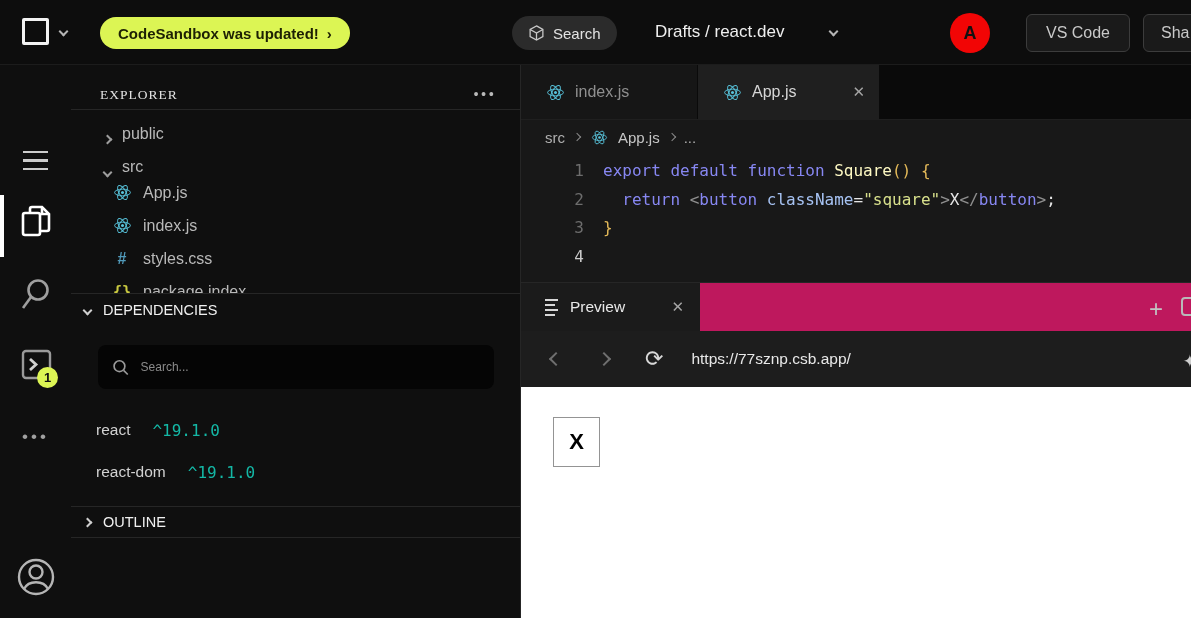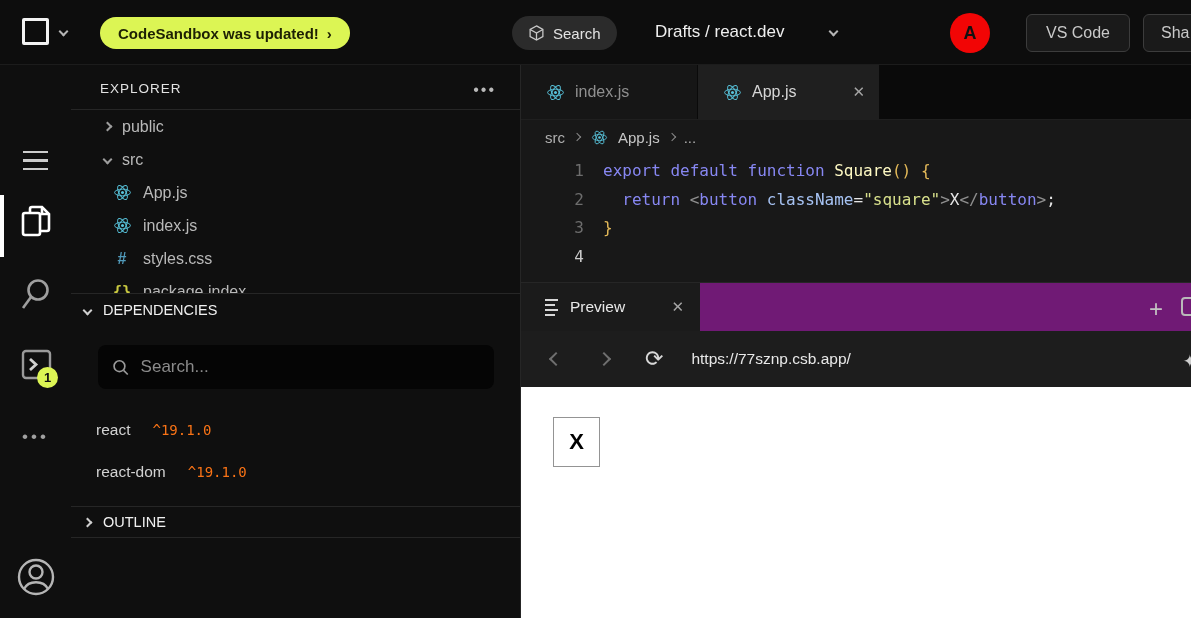--- a/index.html
+++ b/index.html
@@ -37,43 +37,43 @@
   .ab-item { position:absolute; left:0; width:71px; display:flex; align-items:center; justify-content:center; }
   .ab-indicator { position:absolute; left:0; top:130px; width:4px; height:62px; background:#ffffff; }
   .hamburger { display:flex; flex-direction:column; gap:6px; }
   .hamburger i { display:block; width:25px; height:2.4px; background:#cccccc; }
   .badge { position:absolute; left:37px; top:302px; width:21px; height:21px; border-radius:50%;
            display:flex; align-items:center; justify-content:center; font-size:13px; font-weight:700; color:#111; }
   .dots { color:#a0a0a0; font-size:17px; letter-spacing:3px; }
 
   
   .sidebar { flex:0 0 450px; background:#0f0f0f; border-right:1px solid #262626; display:flex; flex-direction:column; overflow:hidden; }
-  .ex-head { height:44px; padding:16px 24px 0 29px; display:flex; justify-content:space-between; align-items:flex-start;
-             color:#e2e2e2; font-size:13.5px; letter-spacing:1px; }
+  .ex-head { height:44px; padding:16px 24px 0 29px; display:flex; justify-content:space-between; align-items:center;
+             color:#e2e2e2; font-size:13.5px; letter-spacing:1px;font-family:Liberation Serif, serif; }
   .ex-dots { color:#b9b9b9; font-size:16px; letter-spacing:2px; }
   .sec-row { height:32px; display:flex; align-items:center; gap:12px; padding-left:13px; color:#f0f0f0; font-size:14.5px; font-weight:500; }
   .sec-row .chev { border-color:#cfcfcf; }
   .divider { height:1px; background:#262626; flex:0 0 1px; }
   .tree { height:183px; overflow:hidden; }
   .trow { height:33px; display:flex; align-items:center; gap:11px; color:#b9b9b9; font-size:16px; }
-  .trow.ind1 { padding-left:33px; }
+  .trow.ind1 { padding-left:33px;align-items:flex-end; }
   .trow.ind2 { padding-left:41px; }
   .trow .chev { border-color:#9d9d9d; }
   .ficon { width:20px; height:20px; display:flex; align-items:center; justify-content:center; flex:0 0 20px; }
   .css-glyph { color:#519aba; font-weight:700; font-size:16px; }
   .json-glyph { color:#cbcb41; font-weight:700; font-size:15px; font-family:"DejaVu Sans Mono", monospace; }
   .searchbox { margin:19px 26px 0 27px; height:44px; background:#050505; border-radius:8px;
                display:flex; align-items:center; gap:12px; padding:0 14px; }
-  .searchbox input { background:transparent; border:none; outline:none; color:#cfcfcf; font-size:17px; width:100%;
+  .searchbox input { background:transparent; border:none; outline:none; color:#cfcfcf; font-size:12px; width:100%;
                      font-family:"Liberation Sans", sans-serif; }
   .searchbox input::placeholder { color:#8b8b8b; }
   .deps { margin-top:20px; }
   .dep-row { height:42px; display:flex; align-items:center; padding-left:25px; gap:22px; }
   .dep-name { color:#d2d2d2; font-size:15.5px; }
-  .dep-ver { color:#f97316; font-size:14px; font-family:"DejaVu Sans Mono", monospace; }
+  .dep-ver { color:#14b8a6; font-size:16px; font-family:"DejaVu Sans Mono", monospace; }
   .outline-wrap { margin-top:13px; }
   .sec-row.outline { height:30px; }
 
   
   .editorcol { flex:1; display:flex; flex-direction:column; min-width:0; }
   .tabstrip { height:55px; background:#0a0a0a; display:flex; border-bottom:1px solid #1f1f1f; }
   .etab { width:177px; display:flex; align-items:center; gap:10px; padding:0 14px 0 24px;
           background:#161616; border-right:1px solid #0a0a0a; color:#8f8f8f; font-size:16px; }
   .etab.active { width:182px; background:#1f1f1f; color:#d6d6d6; }
   .tclose { margin-left:auto; color:#a5a5a5; font-size:15px; }
@@ -84,21 +84,21 @@
   .codearea { height:128px; background:#181818; font-family:"DejaVu Sans Mono", monospace; font-size:16px; padding-top:2px; }
   .cline { height:28.7px; display:flex; align-items:center; white-space:pre; }
   .gutter { width:63px; text-align:right; color:#6d6d6d; flex:0 0 63px; }
   .cline.activeline .gutter { color:#cacaca; }
   .codetext { padding-left:19px; }
   .c-kw { color:#8787f2; } .c-fn { color:#fef9c3; } .c-brace { color:#e3b959; }
   .c-angle { color:#8f8f8f; } .c-tag { color:#8787f2; } .c-attr { color:#a6c2f2; }
   .c-str { color:#d8e08c; } .c-plain { color:#e6e6e6; }
 
   .pdivider { height:1px; background:#262626; }
-  .ptabstrip { height:48px; background:#701a75; display:flex; align-items:stretch; position:relative; }
+  .ptabstrip { height:48px; background:#be185d; display:flex; align-items:stretch; position:relative; }
   .ptab { width:179px; background:#1b1b1b; display:flex; align-items:center; gap:12px; padding-left:24px; color:#e8e8e8; font-size:15.5px; }
   .ptab .tclose { margin-left:auto; margin-right:16px; }
   .plines { display:flex; flex-direction:column; gap:3px; }
   .plines i { display:block; height:2px; background:#d8d8d8; }
   .plines i:nth-child(1){width:13px;} .plines i:nth-child(2){width:10px;}
   .plines i:nth-child(3){width:13px;} .plines i:nth-child(4){width:10px;}
   .plus-icon { position:absolute; right:28px; top:12px; color:#c3c3c3; font-size:24px; font-weight:300; }
   .panel-icon { position:absolute; right:-10px; top:14px; width:20px; height:19px; border:2px solid #b9b9b9; border-radius:4px; }
 
   .urlrow { height:56px; background:#1d1d1d; display:flex; align-items:center; position:relative; }

